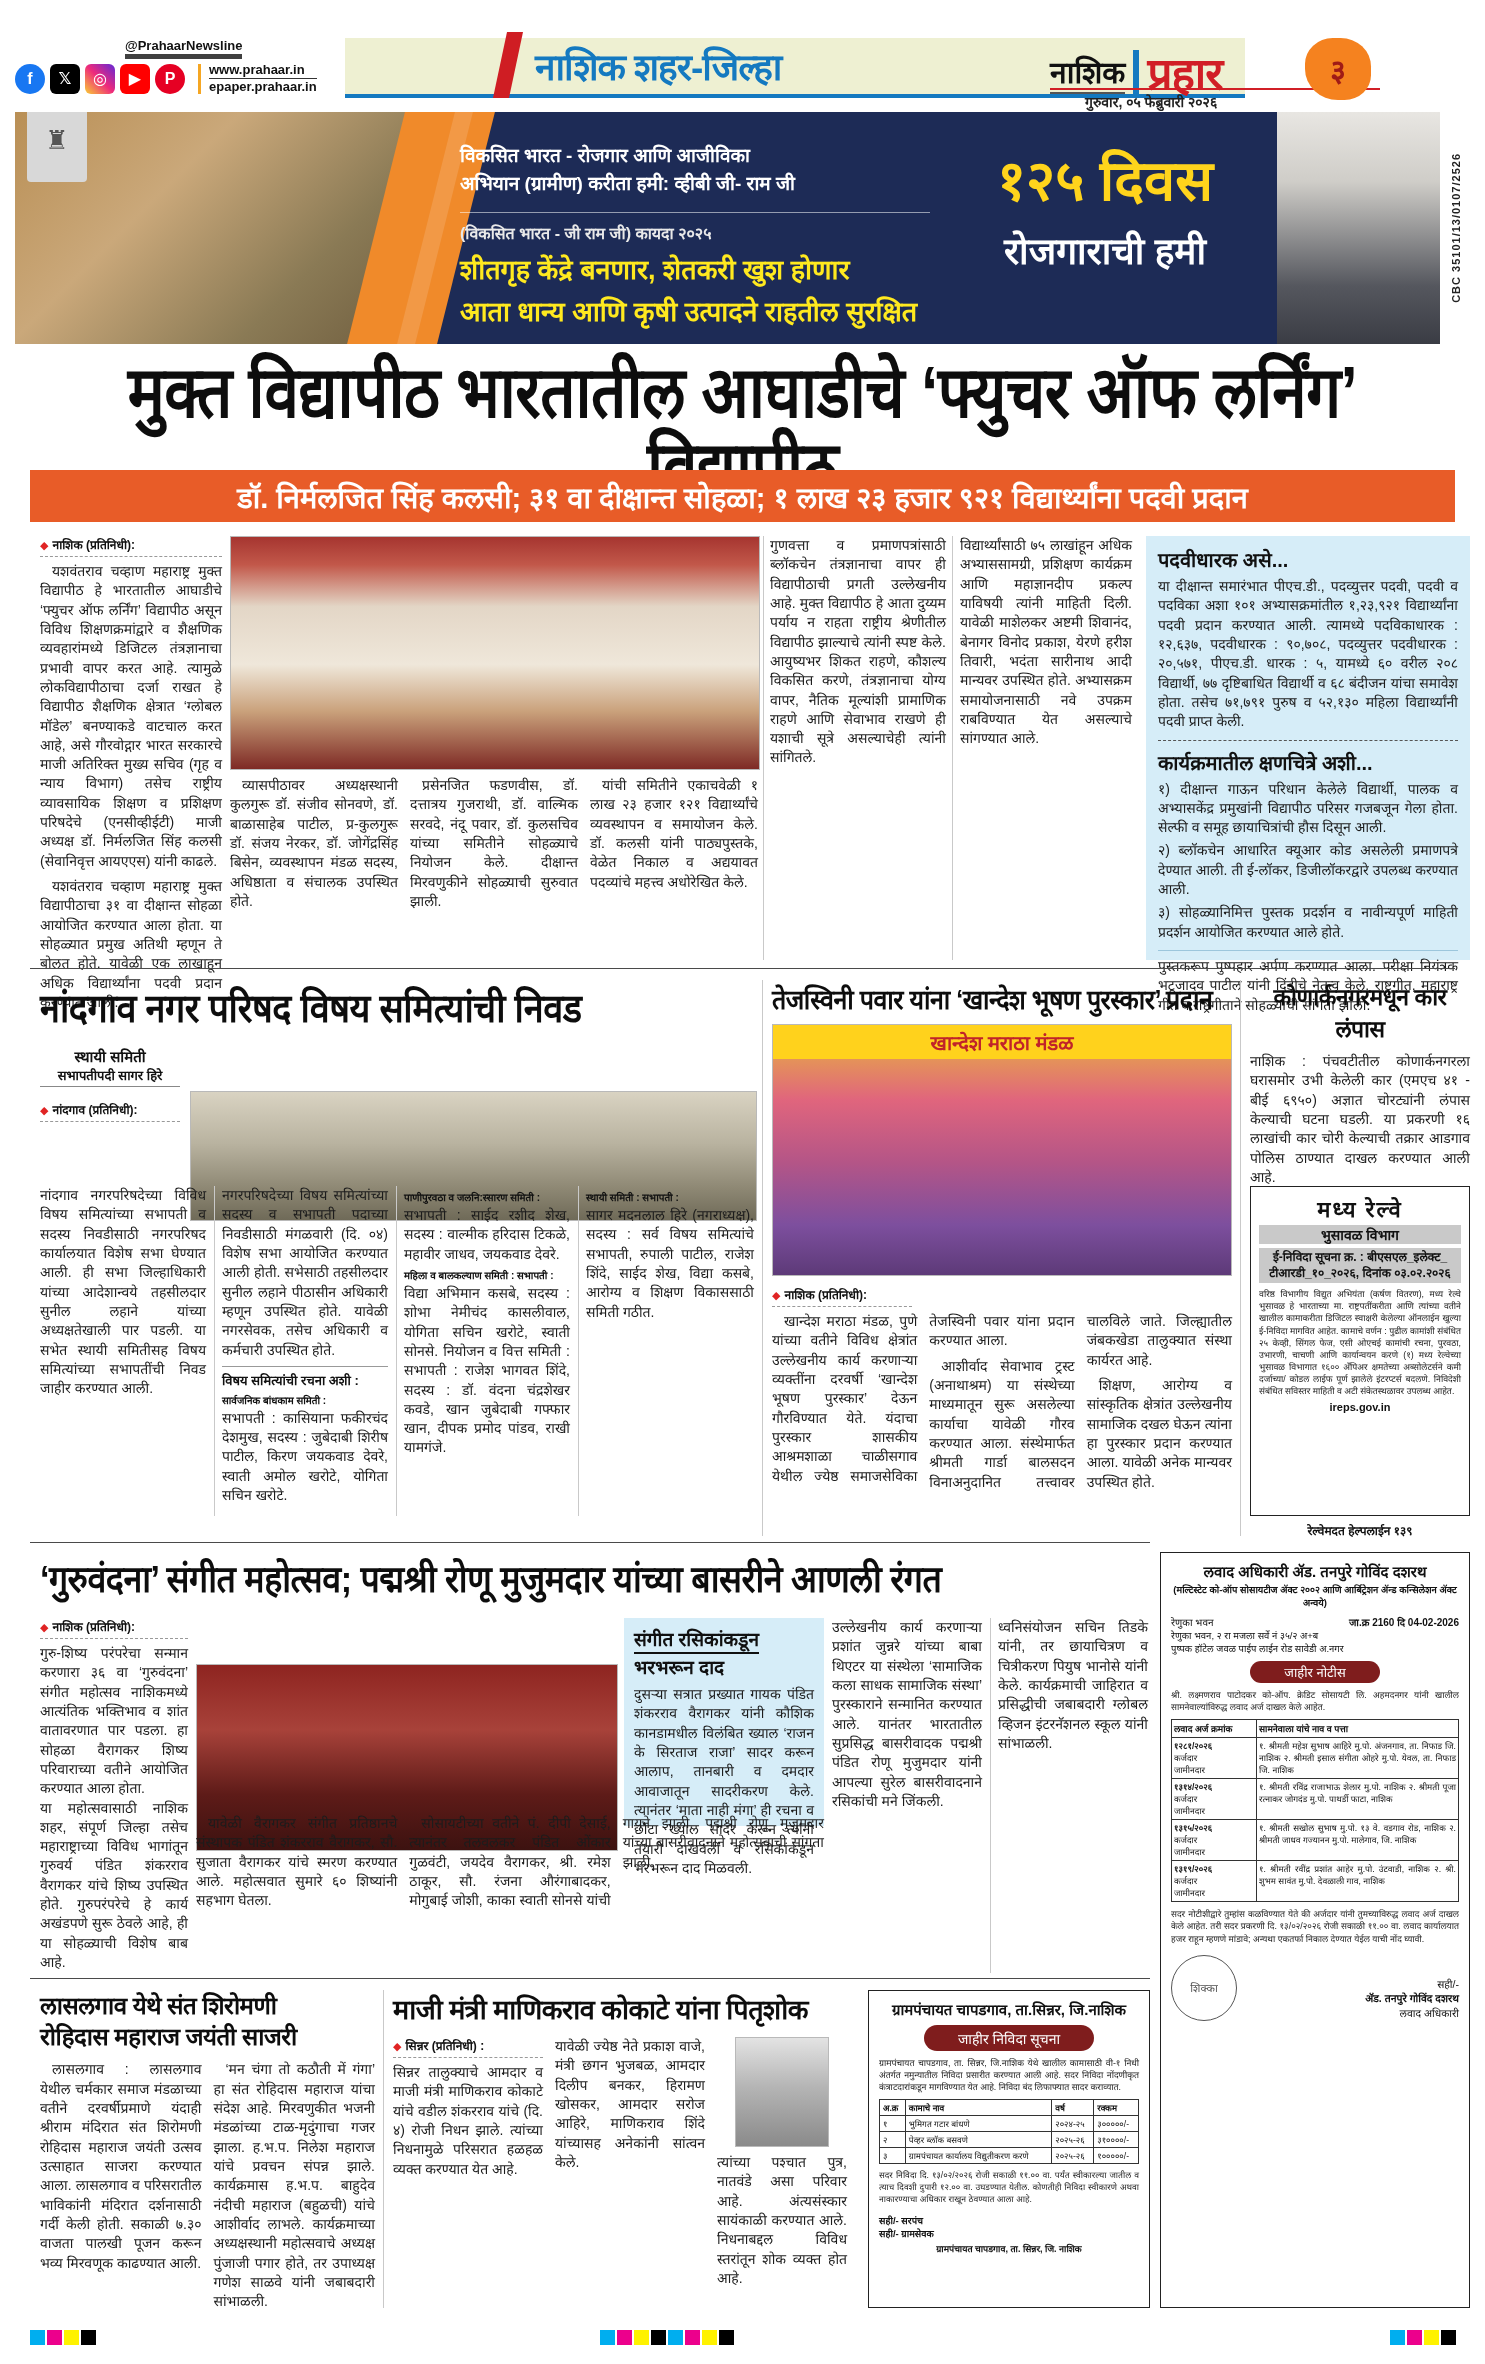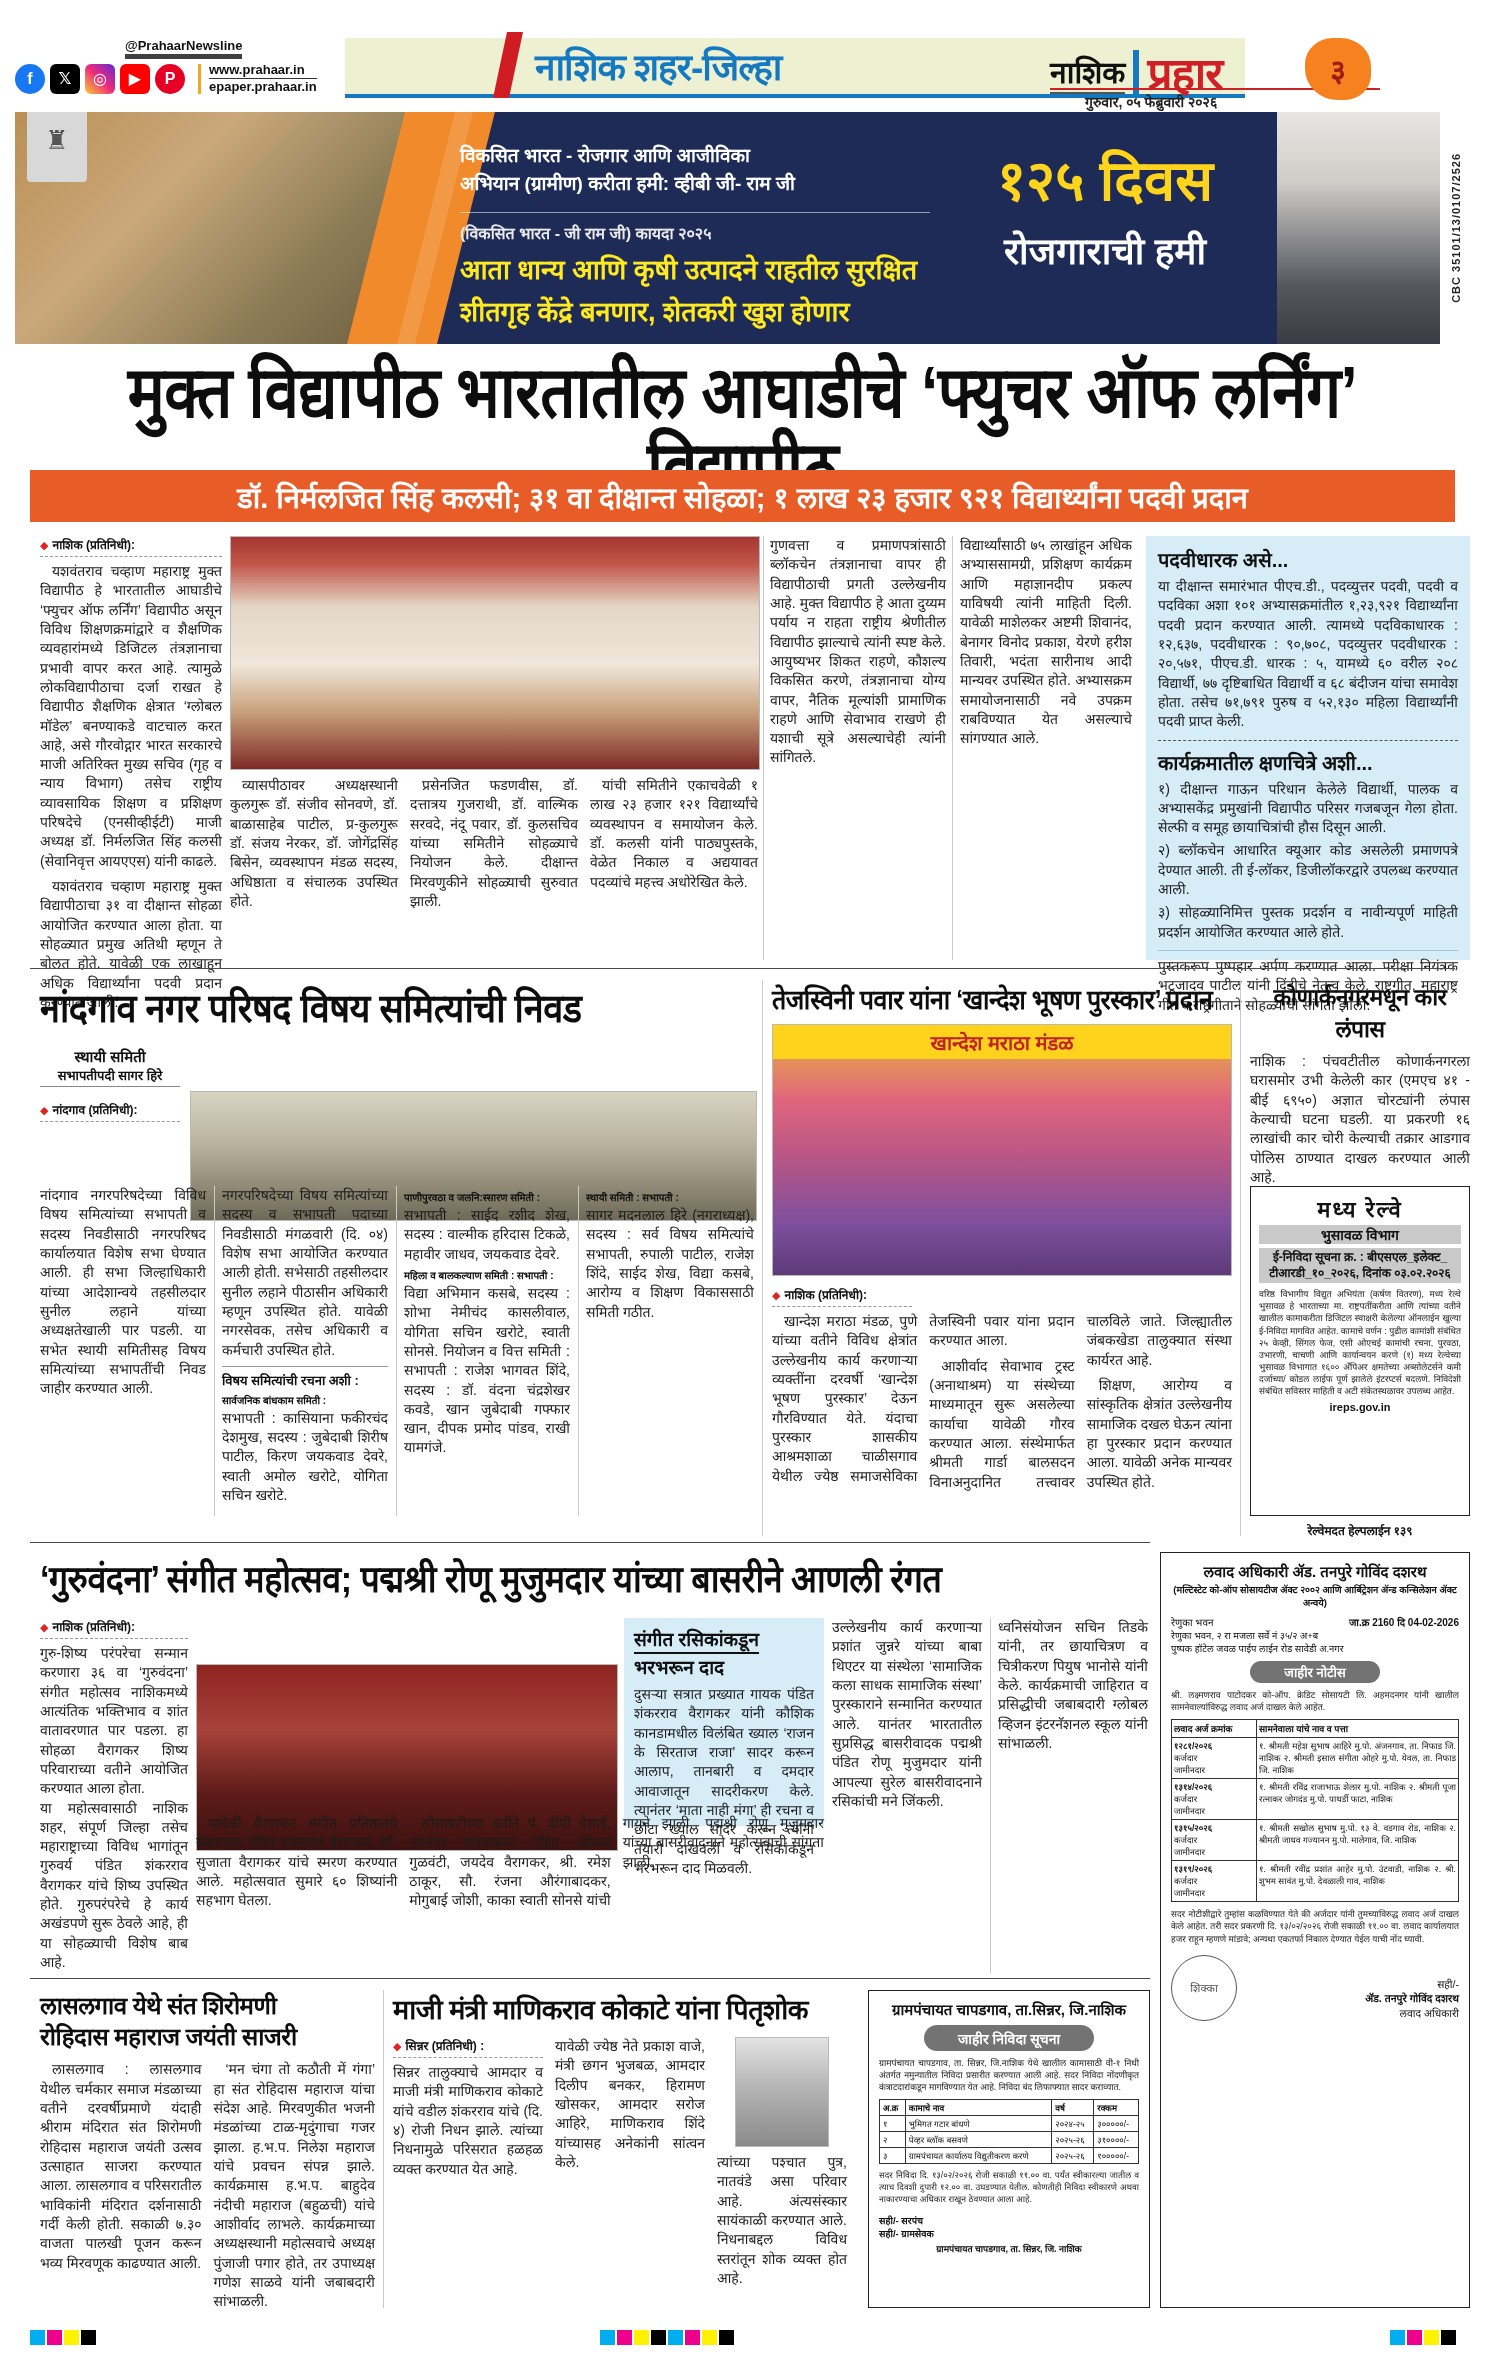--- a/index.html
+++ b/index.html
@@ -10,21 +10,21 @@
   .bt{font-size:14px;line-height:1.38;color:#1c1c1c;}
   .bt p{margin:0 0 6px 0;text-indent:12px;}
   .hd{font-weight:900;color:#0d0d0d;letter-spacing:-.5px;}
   .dateline{font-size:12px;font-weight:bold;color:#111;border-bottom:1px dashed #999;padding-bottom:3px;margin-bottom:5px;}
   .dmond{color:#e02424;margin-right:4px;font-size:11px;}
   .vrule{position:absolute;width:1px;background:#c9c9c9;}
   .hrule{position:absolute;height:1px;background:#4a4a4a;}
   .photo{position:relative;overflow:hidden;border:1px solid #b9b9b9;}
   .subheadbar{background:#e85c28;color:#fff;display:flex;align-items:center;justify-content:center;font-weight:900;}
   .bluebox{background:#d6edf8;}
-  .pill{background:#737373;color:#fff;border-radius:16px;font-weight:bold;display:flex;align-items:center;justify-content:center;}
+  .pill{background:#7f1d1d;color:#fff;border-radius:16px;font-weight:normal;display:flex;align-items:center;justify-content:center;}
   .boxed{border:1.5px solid #222;background:#fff;}
   .sq{width:15px;height:15px;display:inline-block;margin-right:2px;}
   .ic{width:30px;height:30px;border-radius:6px;display:inline-flex;align-items:center;justify-content:center;color:#fff;font-weight:bold;font-size:16px;margin-right:5px;}
   .colhead{font-weight:bold;font-size:10px;margin:4px 0 2px;}
   .graybar{background:#c9c9c9;text-align:center;font-weight:bold;}
   table.gp{border-collapse:collapse;width:100%;font-size:8.5px;}
   table.gp th,table.gp td{border:1px solid #333;padding:2px 3px;text-align:left;}
 </style>
 </head>
 <body>
@@ -66,22 +66,22 @@
     <div class="abs" style="left:360px;top:-20px;width:90px;height:280px;background:#f08a2a;transform:skewX(-14deg);"></div>
     <div class="abs" style="left:410px;top:-20px;width:18px;height:280px;background:#ffffff22;transform:skewX(-14deg);"></div>
     <div class="abs" style="left:12px;top:-14px;width:60px;height:84px;background:#d8d8d8;border-radius:4px;display:flex;align-items:center;justify-content:center;font-size:26px;color:#555;">♜</div>
     <div class="abs" style="left:445px;top:30px;color:#fff;font-weight:bold;font-size:19px;line-height:1.45;">
       <div>विकसित भारत - रोजगार आणि आजीविका</div>
       <div>अभियान (ग्रामीण) करीता हमी: व्हीबी जी- राम जी</div>
     </div>
     <div class="abs" style="left:445px;top:100px;width:470px;height:1px;background:#ffffff88;"></div>
     <div class="abs" style="left:445px;top:110px;color:#e9e9e9;font-weight:bold;font-size:16px;">(विकसित भारत - जी राम जी) कायदा २०२५</div>
     <div class="abs" style="left:445px;top:138px;color:#ffe91f;font-weight:900;font-size:27px;line-height:1.55;">
+      <div>शीतगृह केंद्रे बनणार, शेतकरी खुश होणार</div>
       <div>आता धान्य आणि कृषी उत्पादने राहतील सुरक्षित</div>
-      <div>शीतगृह केंद्रे बनणार, शेतकरी खुश होणार</div>
     </div>
     <div class="abs" style="left:920px;top:28px;width:340px;text-align:center;font-size:56px;font-weight:900;color:#ffd41c;">१२५ दिवस</div>
     <div class="abs" style="left:920px;top:112px;width:340px;text-align:center;font-size:37px;font-weight:900;color:#fff;">रोजगाराची हमी</div>
     <div class="abs" style="left:1262px;top:0;width:163px;height:232px;background:linear-gradient(180deg,#e8e6e2 0%,#cfcdc8 30%,#55575e 75%,#3a3c44 100%);"></div>
   </div>
   <div class="abs" style="left:1444px;top:112px;height:232px;width:24px;display:flex;align-items:center;justify-content:center;">
     <span style="writing-mode:vertical-rl;transform:rotate(180deg);font-size:11px;font-weight:bold;color:#222;letter-spacing:1px;">CBC 35101/13/0107/2526</span>
   </div>
 
   <div class="abs hd" style="left:30px;top:355px;width:1425px;text-align:center;font-size:62px;line-height:1.05;transform:scaleY(1.15);transform-origin:top;">मुक्त विद्यापीठ भारतातील आघाडीचे ‘फ्युचर ऑफ लर्निंग’ विद्यापीठ</div>

